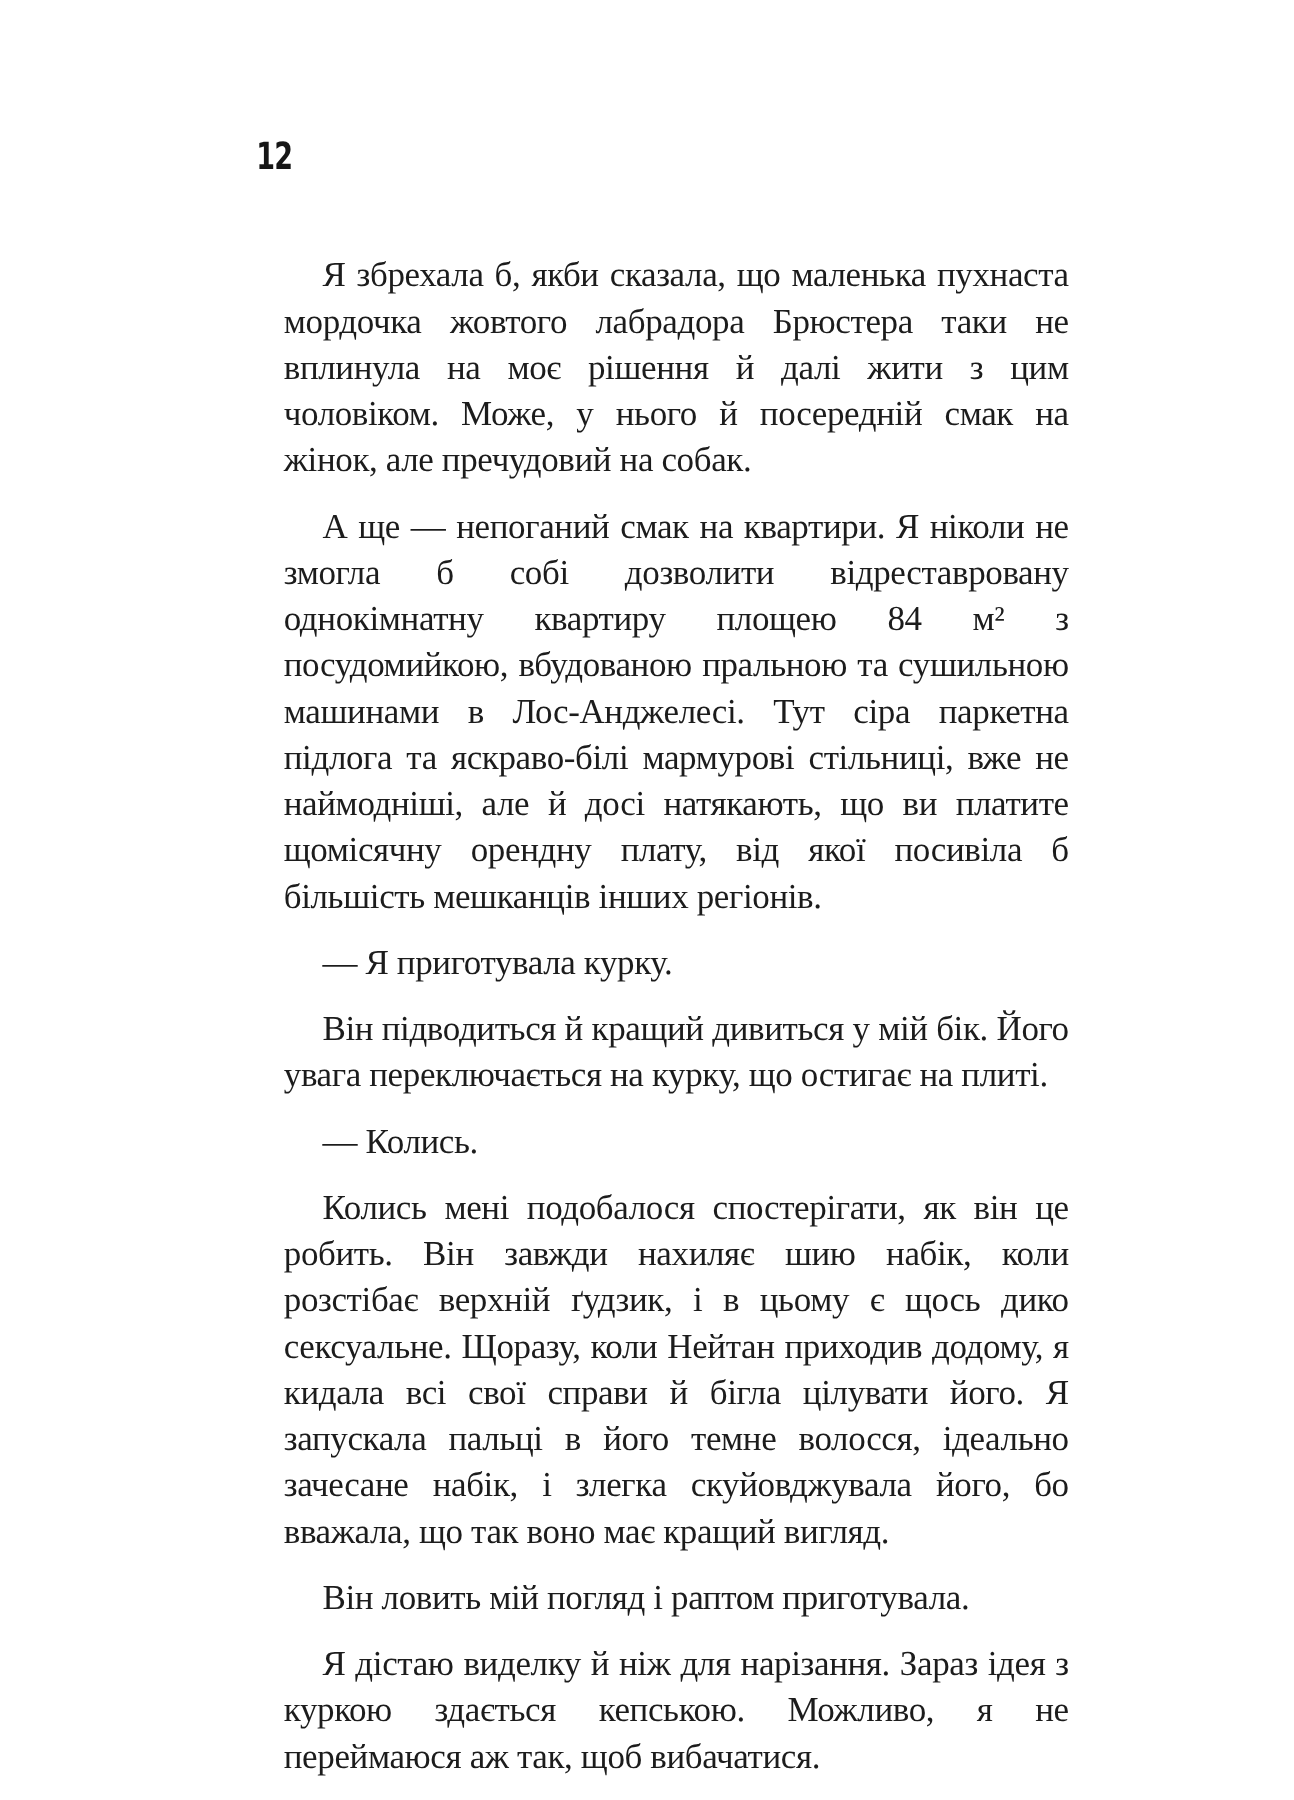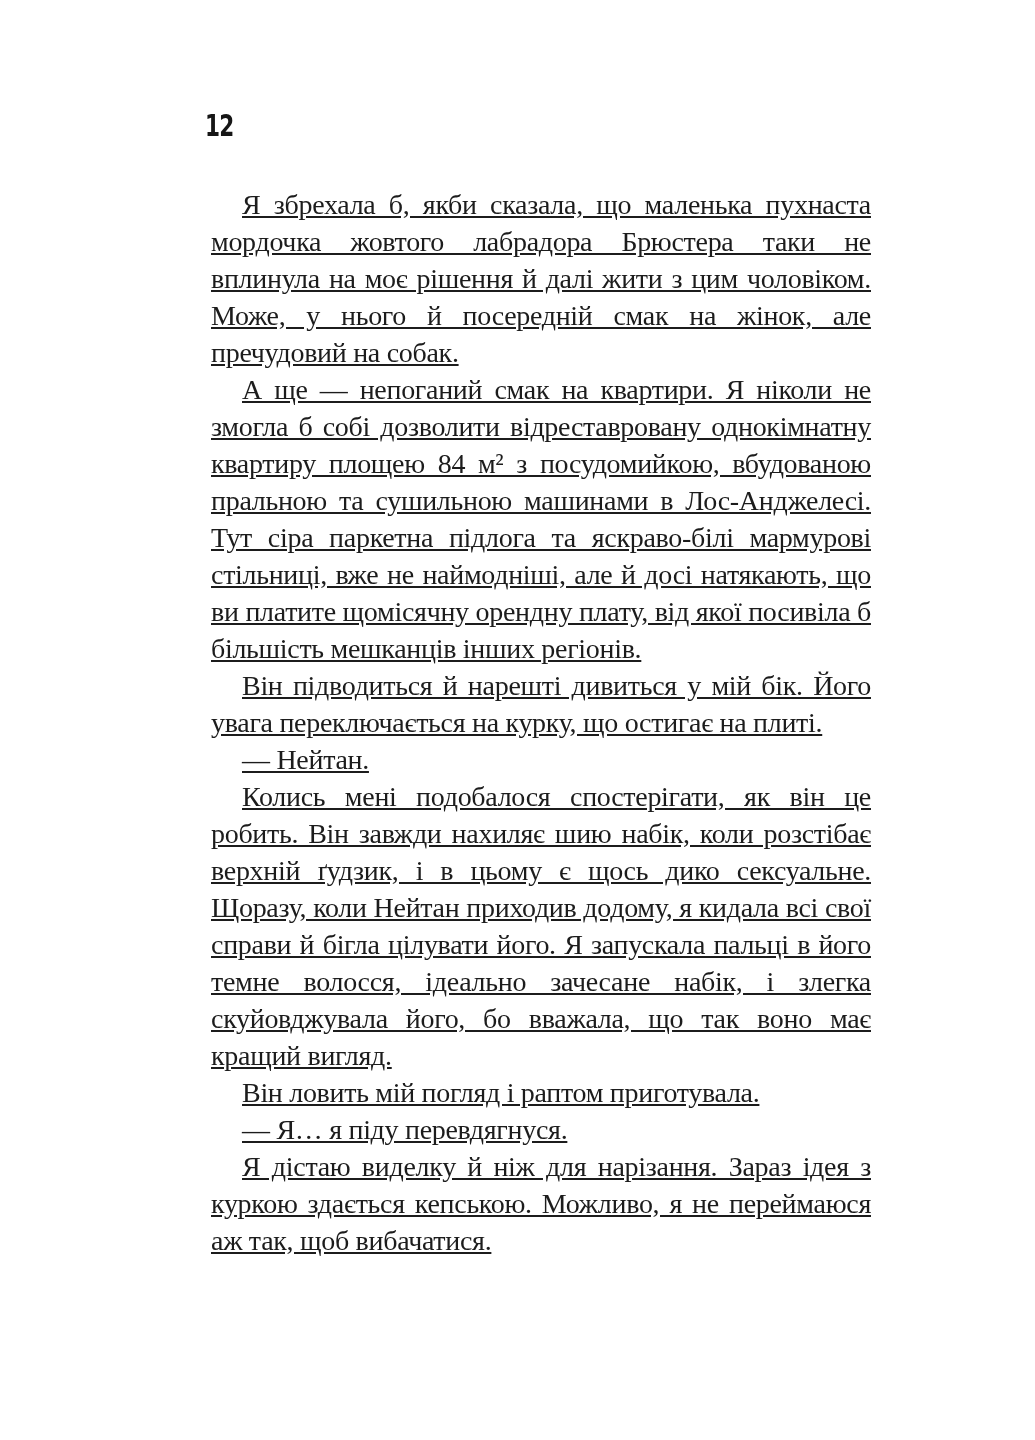--- a/index.html
+++ b/index.html
@@ -37,35 +37,34 @@
     top: 186px;
     width: 660px;
     font-family: "Liberation Serif", "DejaVu Serif", serif;
     font-size: 28px;
     line-height: 37px;
     letter-spacing: -0.3px;
     text-align: justify;
     color: #1c1c1c;
   }
   .text-block p.para {
-    margin: 0;
+    margin: 16px;
     padding: 0;
     text-indent: 31px;
-    text-decoration: underline;
   }
 </style>
 </head>
 <body>
 
 <div class="page">
   <div class="page-number">12</div>
 
   <div class="text-block">
       <p class="para">Я збрехала б, якби сказала, що маленька пухнаста мор­дочка жовтого лабрадора Брюстера таки не вплинула на моє рішення й далі жити з цим чоловіком. Може, у нього й посередній смак на жінок, але пречудовий на собак.</p>
       <p class="para">А ще — непоганий смак на квартири. Я ніколи не змог­ла б собі дозволити відреставровану однокімнатну квартиру площею 84&nbsp;м² з посудомийкою, вбудованою пральною та сушильною машинами в Лос-Анджелесі. Тут сіра паркетна підлога та яскраво-білі мармурові стільниці, вже не наймодні­ші, але й досі натякають, що ви платите щомісячну орендну плату, від якої посивіла б більшість мешканців інших регіонів.</p>
-      <p class="para">Він підводиться й нарешті дивиться у мій бік. Його увага переключається на курку, що остигає на плиті.</p>
-      <p class="para">— Нейтан.</p>
+      <p class="para">— Я приготувала курку.</p>
+      <p class="para">Він підводиться й кращий дивиться у мій бік. Його увага переключається на курку, що остигає на плиті.</p>
+      <p class="para">— Колись.</p>
       <p class="para">Колись мені подобалося спостерігати, як він це робить. Він завжди нахиляє шию набік, коли розстібає верхній ґудзик, і в цьому є щось дико сексуальне. Щоразу, коли Нейтан приходив додому, я кидала всі свої справи й бігла цілувати його. Я запускала пальці в його темне волосся, ідеально зачесане набік, і злегка скуйовджувала його, бо вважала, що так воно має кращий вигляд.</p>
       <p class="para">Він ловить мій погляд і раптом приготувала.</p>
-      <p class="para">— Я… я піду перевдягнуся.</p>
       <p class="para">Я дістаю виделку й ніж для нарізання. Зараз ідея з куркою здається кепською. Можливо, я не переймаюся аж так, щоб вибачатися.</p>
     </div>
 </div>
 
 </body></html>

